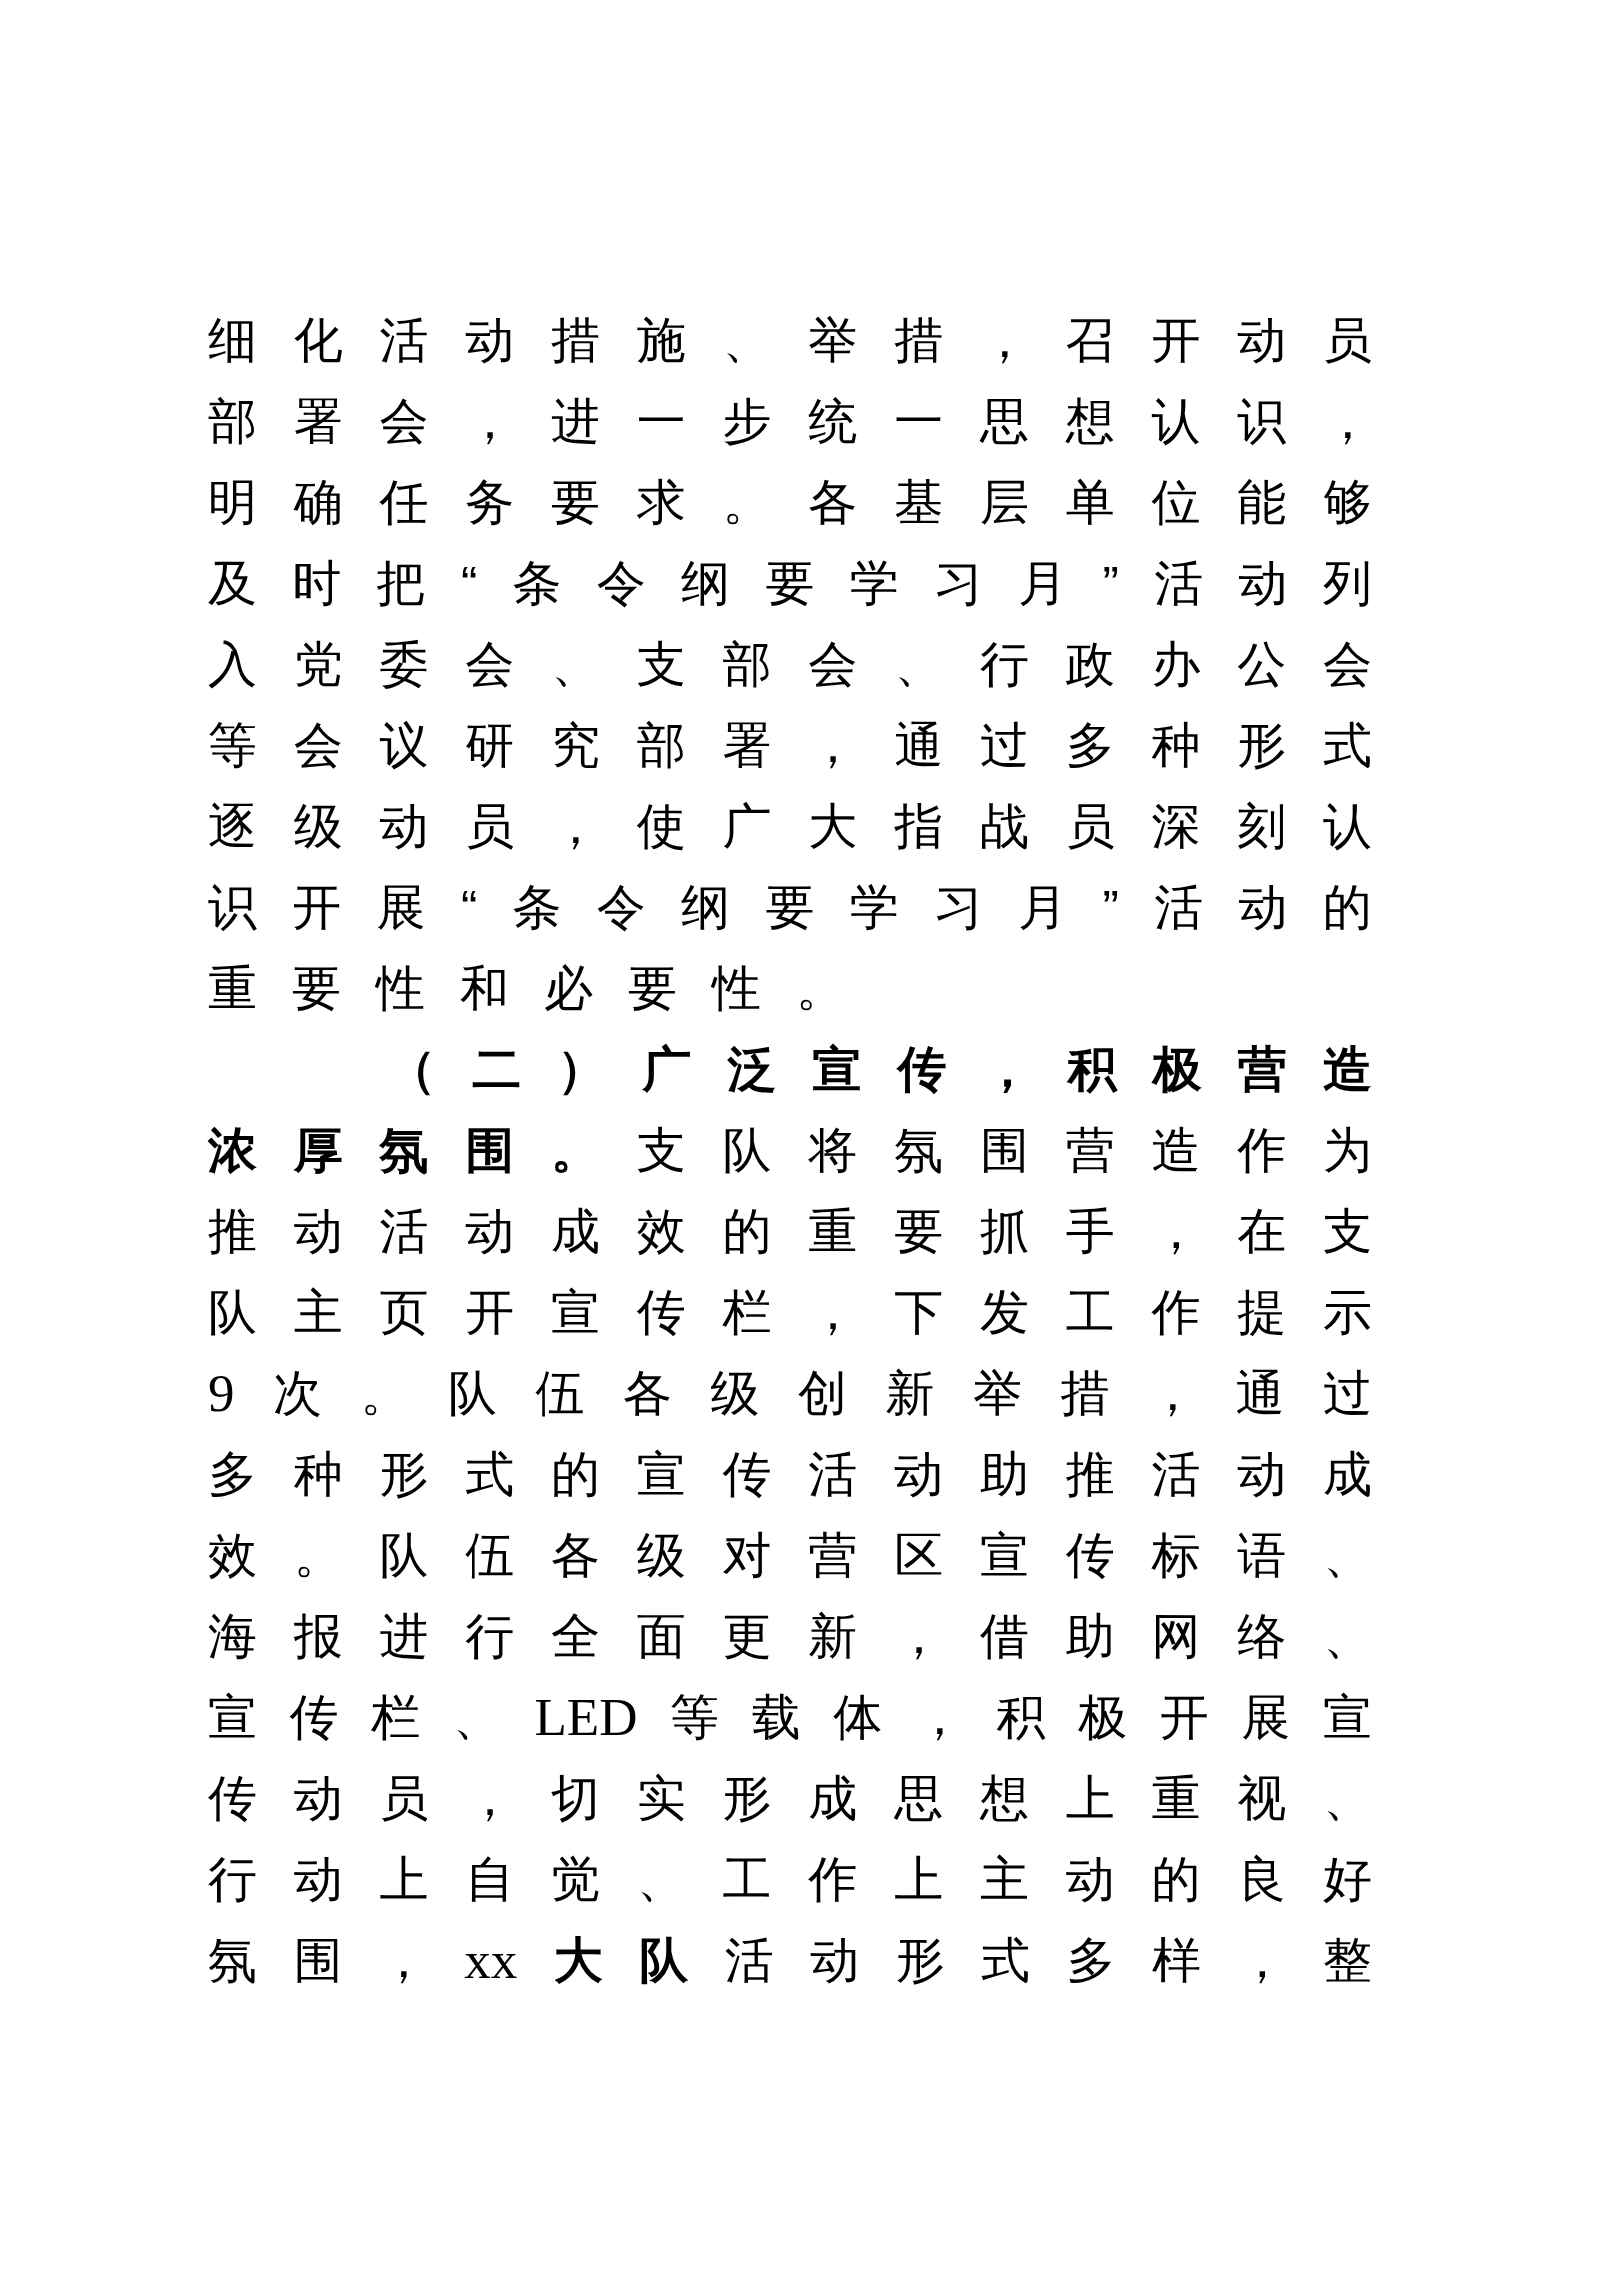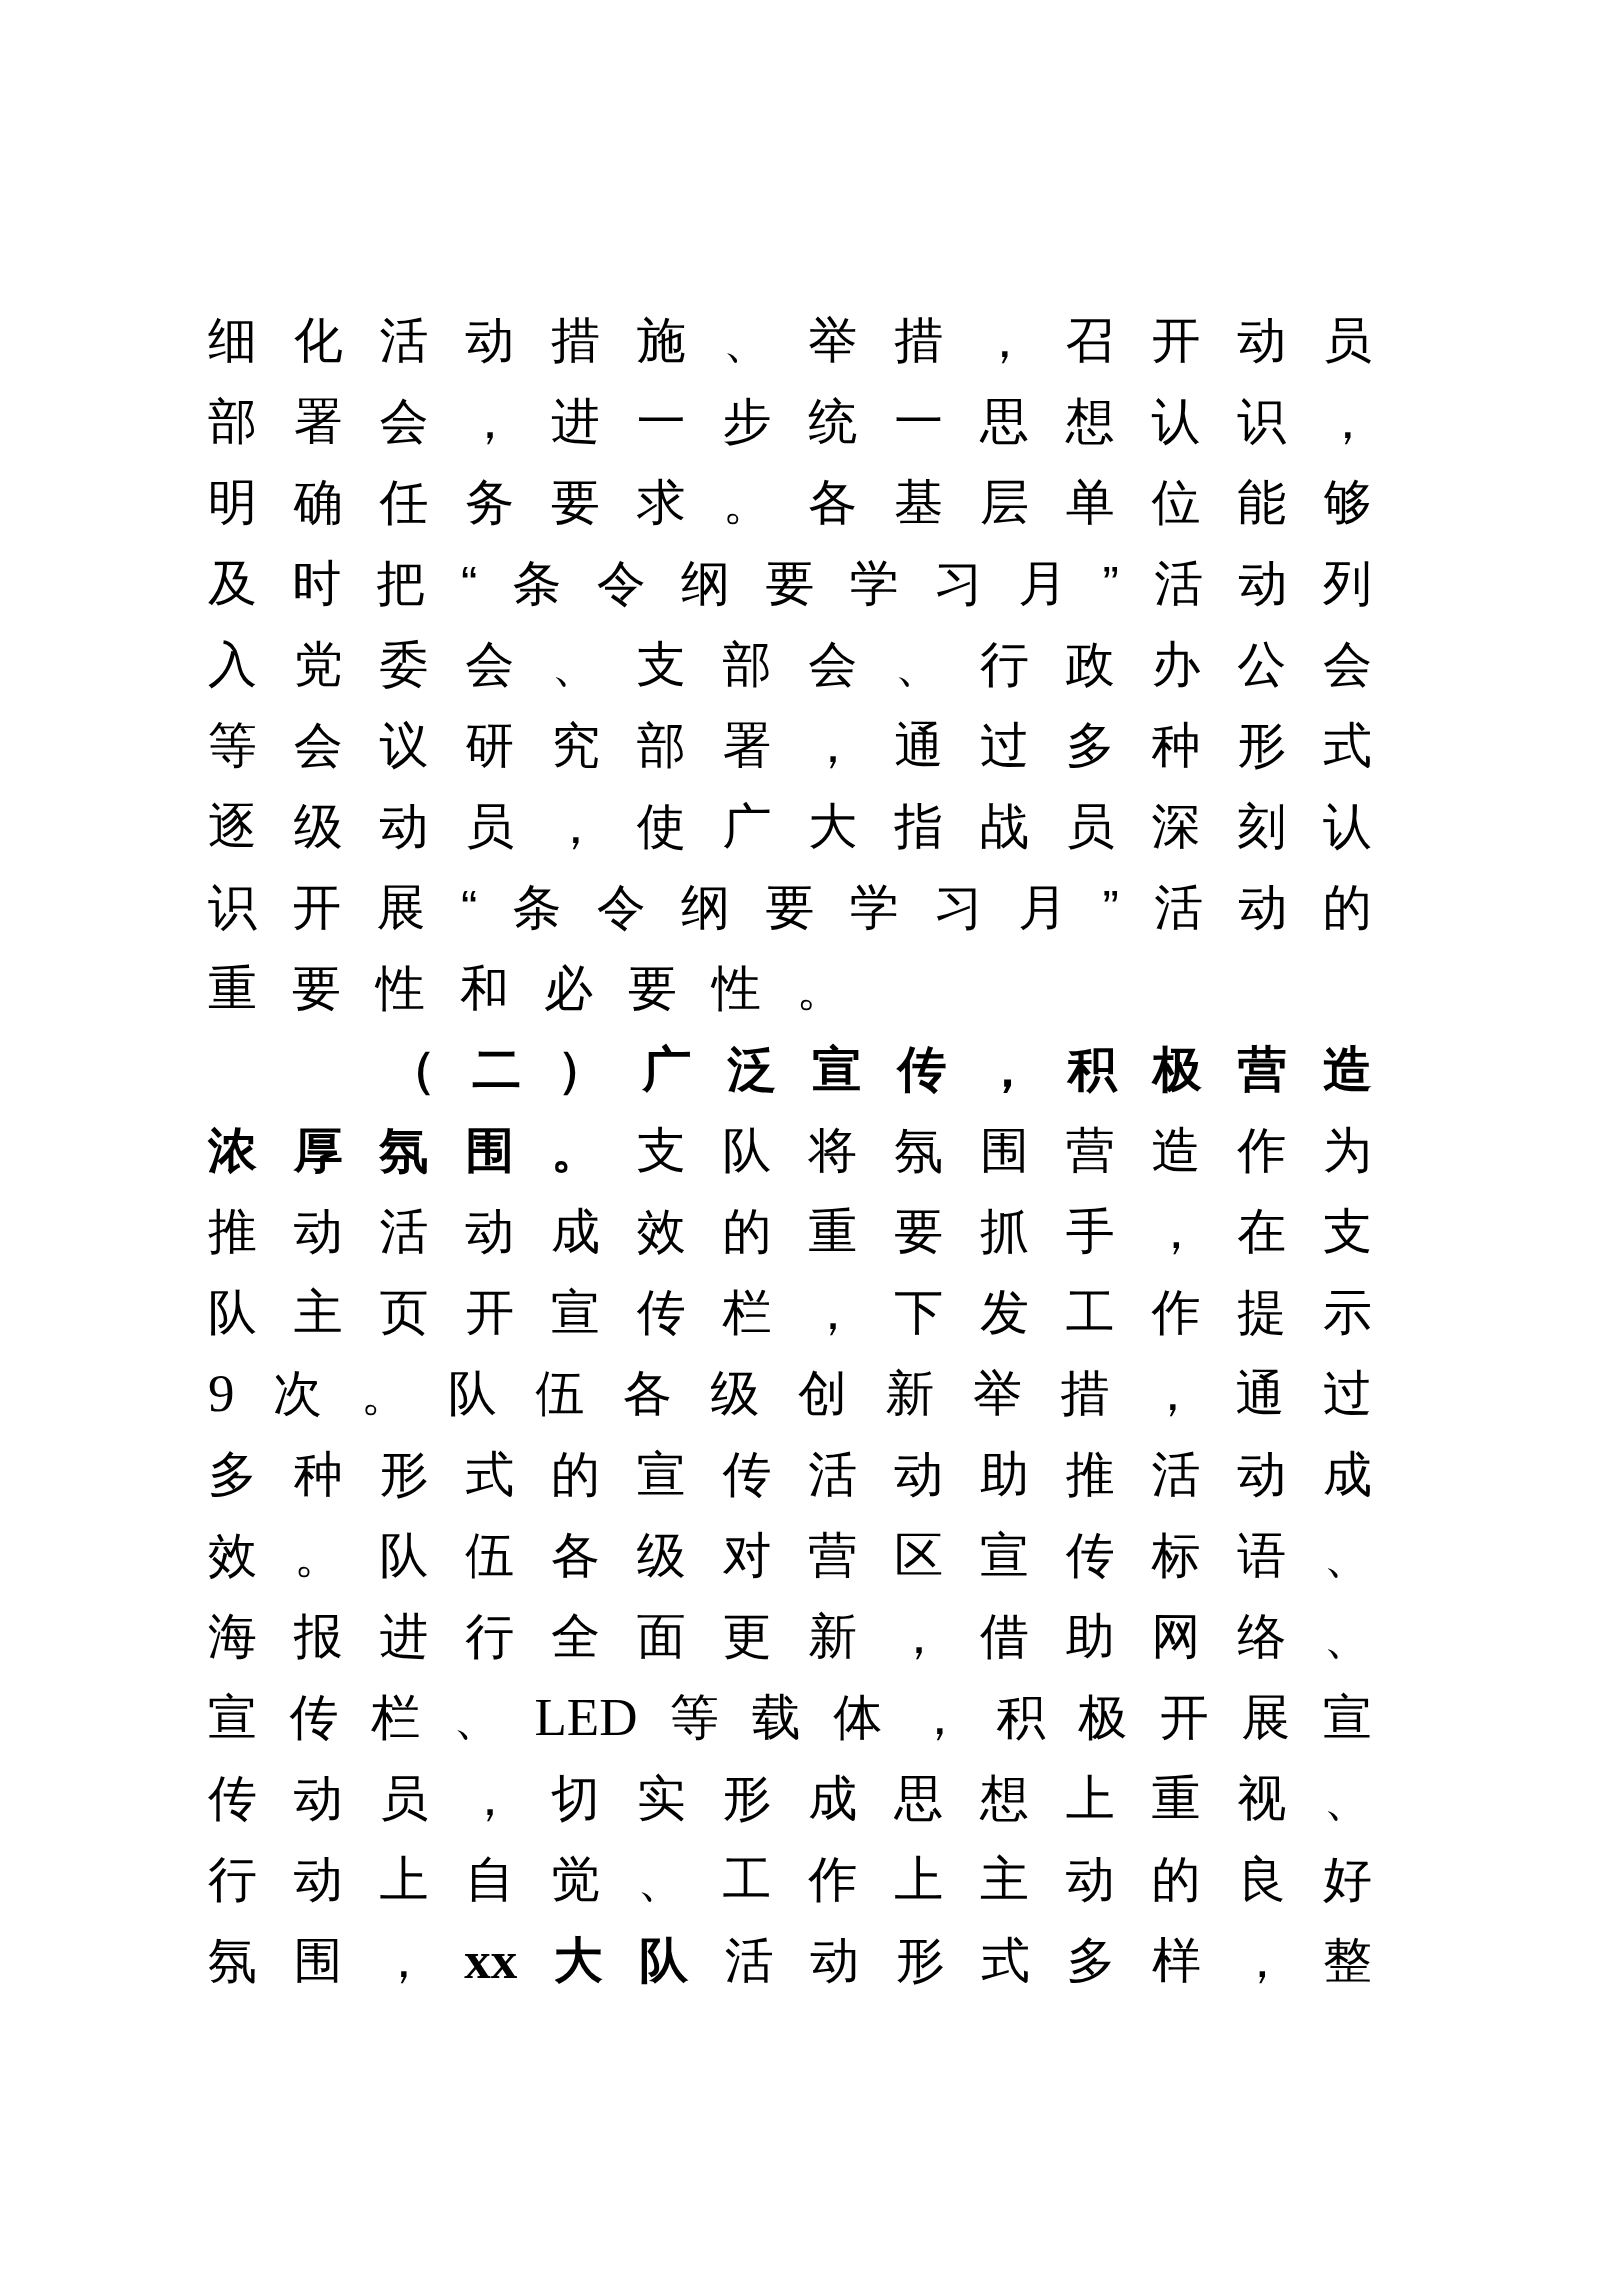--- a/index.html
+++ b/index.html
@@ -31,21 +31,21 @@
     white-space: pre;
   }
   .line.justify { justify-content: space-between; }
   .line.start   { justify-content: flex-start; column-gap: 35px; }
   .char { display: inline-block; }
   .bold { font-weight: 700; }
   .latin {
     font-family: "Liberation Serif", serif;
     font-size: 53px;
   }
-  .latin.bold { font-weight: 700; }
+  .latin.bold { font-weight: 400; }
   .indent-spacer {
     display: inline-block;
     width: 143px;
     height: 1px;
     flex: 0 0 auto;
   }
 </style>
 </head>
 <body>
 

